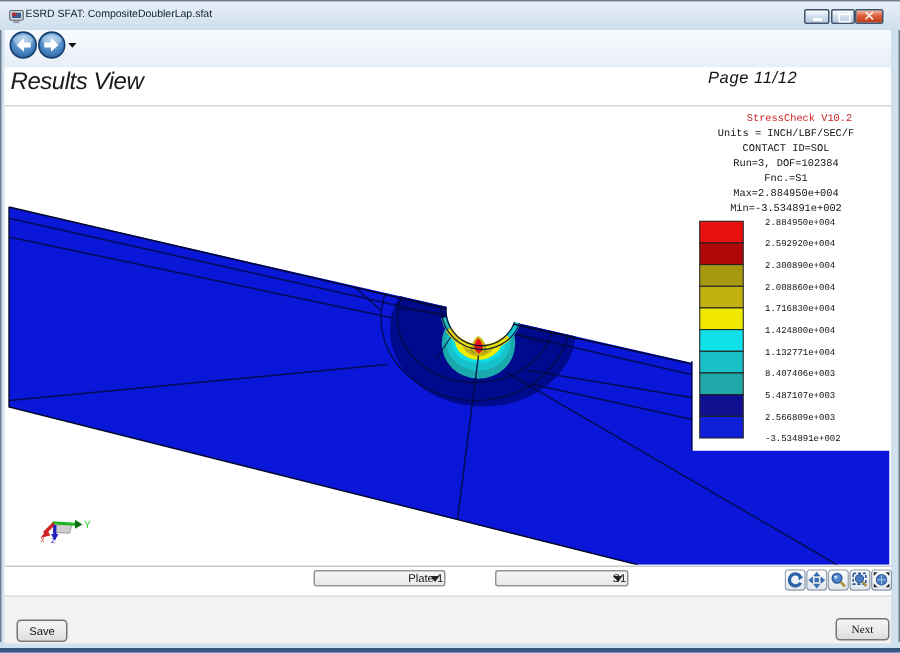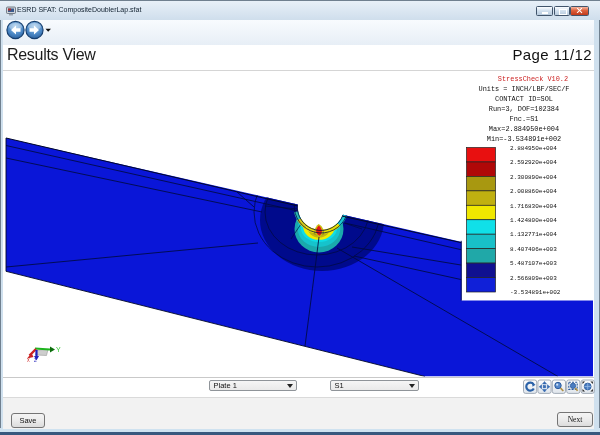--- a/index.html
+++ b/index.html
@@ -10,28 +10,28 @@
   #frame-top{left:0;top:0;width:600px;height:20px;
     background:linear-gradient(#e8f0f8,#cfdeec);border-top:1px solid #70808f;box-sizing:border-box;}
   #frame-left{left:0;top:20px;width:3px;height:409px;background:#cfe0ee;border-left:1px solid #70808f;box-sizing:border-box;}
   #frame-right{left:594px;top:20px;width:6px;height:409px;background:#cfe0ee;border-right:1px solid #70808f;box-sizing:border-box;}
   #frame-bottom{left:0;top:428px;width:600px;height:7px;background:#cfe2f0;border-bottom:3px solid #38587e;box-sizing:border-box;}
   #titletext{left:17px;top:5.5px;font-size:7px;color:#10202f;}
   
   #toolbar{left:3px;top:20px;width:591px;height:25px;background:linear-gradient(#f8fbfe,#e7eef6);}
   
   #hdr{left:3px;top:45px;width:591px;height:26px;background:#fff;border-bottom:1px solid #d5d5d5;box-sizing:border-box;}
-  #rv{left:7px;top:46px;font-size:16px;color:#1c1c1c;letter-spacing:-0.3px;}
-  #pg{left:472px;top:46px;width:120px;text-align:right;font-size:15px;color:#111;letter-spacing:0.4px;}
+  #rv{left:7px;top:46px;font-size:16px;color:#1c1c1c;letter-spacing:-0.3px;font-style:italic;}
+  #pg{left:472px;top:46px;width:120px;font-size:11px;color:#111;letter-spacing:0.4px;font-style:italic;}
   
   #strip1{left:3px;top:377px;width:591px;height:20px;background:#fff;border-top:1px solid #c9c9c9;box-sizing:border-box;}
   #strip2{left:3px;top:397px;width:591px;height:31.5px;background:#f2f2f2;border-top:1px solid #dadada;box-sizing:border-box;}
   .combo{top:380px;height:11px;background:linear-gradient(#f6f6f6,#e9e9e9);
     border:1px solid #8f9499;border-radius:2px;box-sizing:border-box;
-    font-size:7.5px;color:#111;line-height:9px;padding-left:4px;}
+    font-size:7.5px;color:#111;line-height:9px;padding-left:4px;text-align:right;}
   .combo .arr{position:absolute;right:3px;top:2.5px;width:0;height:0;
     border-left:3px solid transparent;border-right:3px solid transparent;border-top:4px solid #222;}
   #combo1{left:208.5px;width:88px;}
   #combo2{left:302.5px;width:89px;margin-left:27px;}
   .btn{background:linear-gradient(#f4f4f4,#ededed 45%,#dcdcdc);border:1px solid #757575;
      border-radius:3px;box-sizing:border-box;font-size:7.5px;color:#111;text-align:center;}
   #save{left:11px;top:412.5px;width:34px;height:15.5px;line-height:14px;}
   #next{left:557px;top:411.5px;width:36px;height:15.5px;line-height:14px;font-family:Liberation Serif, serif;}
   .cap{top:6px;height:9.5px;box-sizing:border-box;border:1px solid #41546b;border-radius:1.5px;}
   #cmin{left:536px;width:17px;background:linear-gradient(#fdfeff,#cfdeed 50%,#b9cbdd);}

